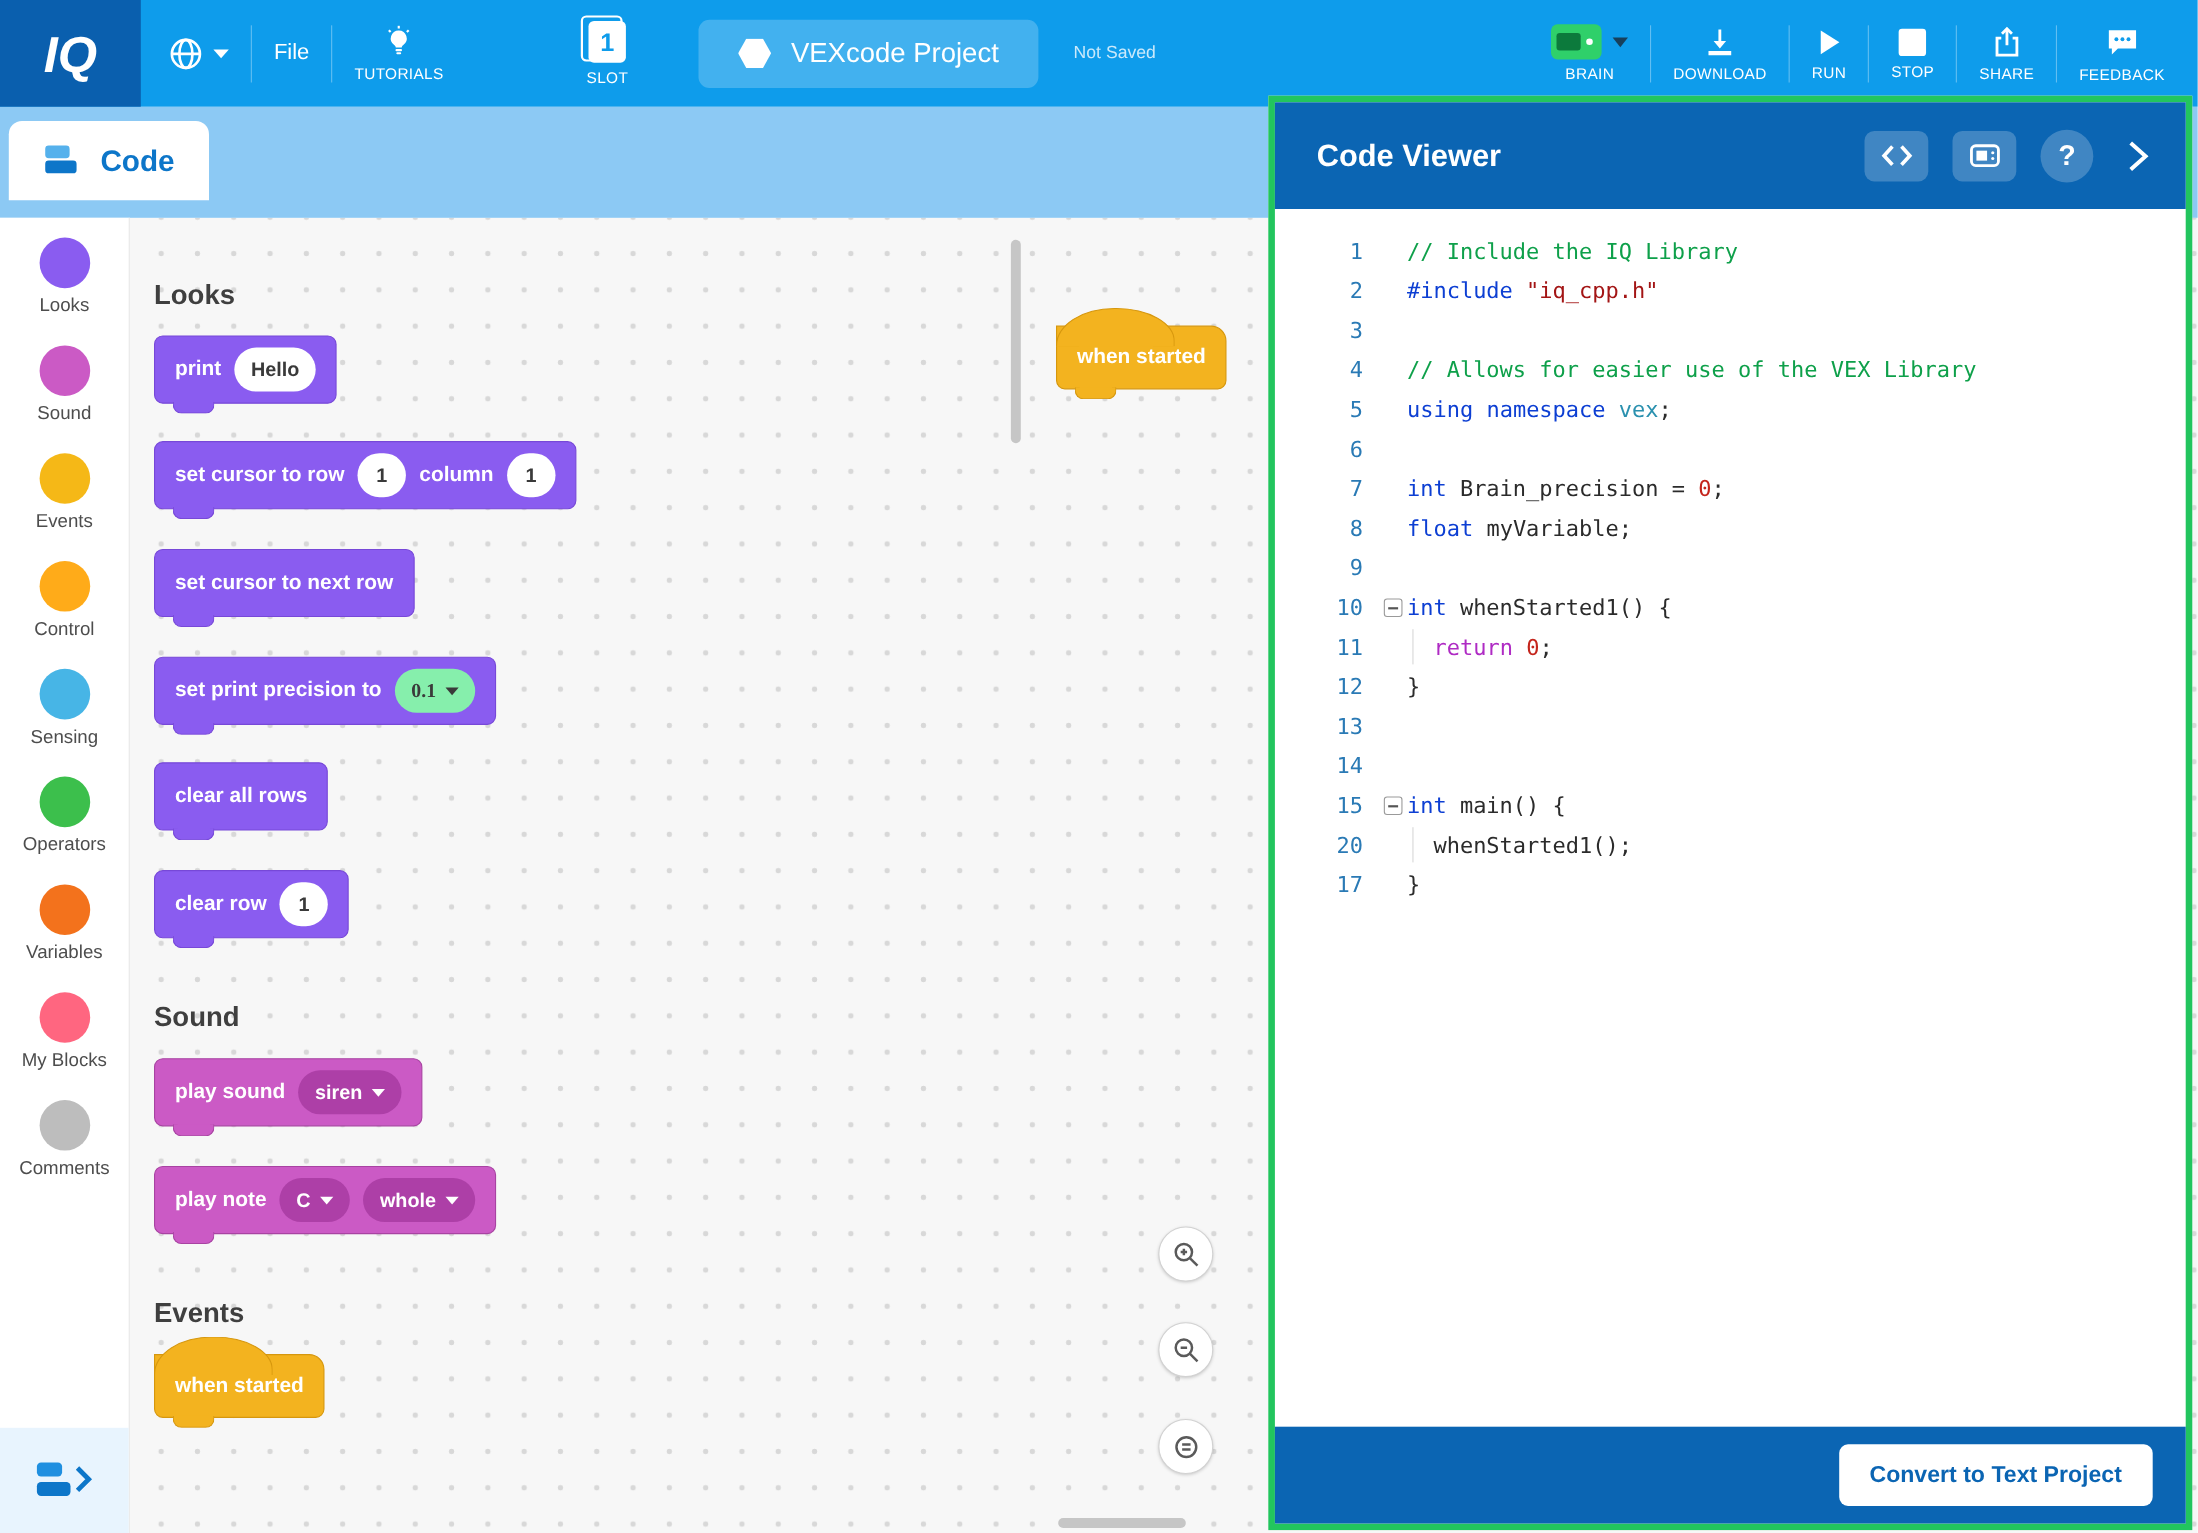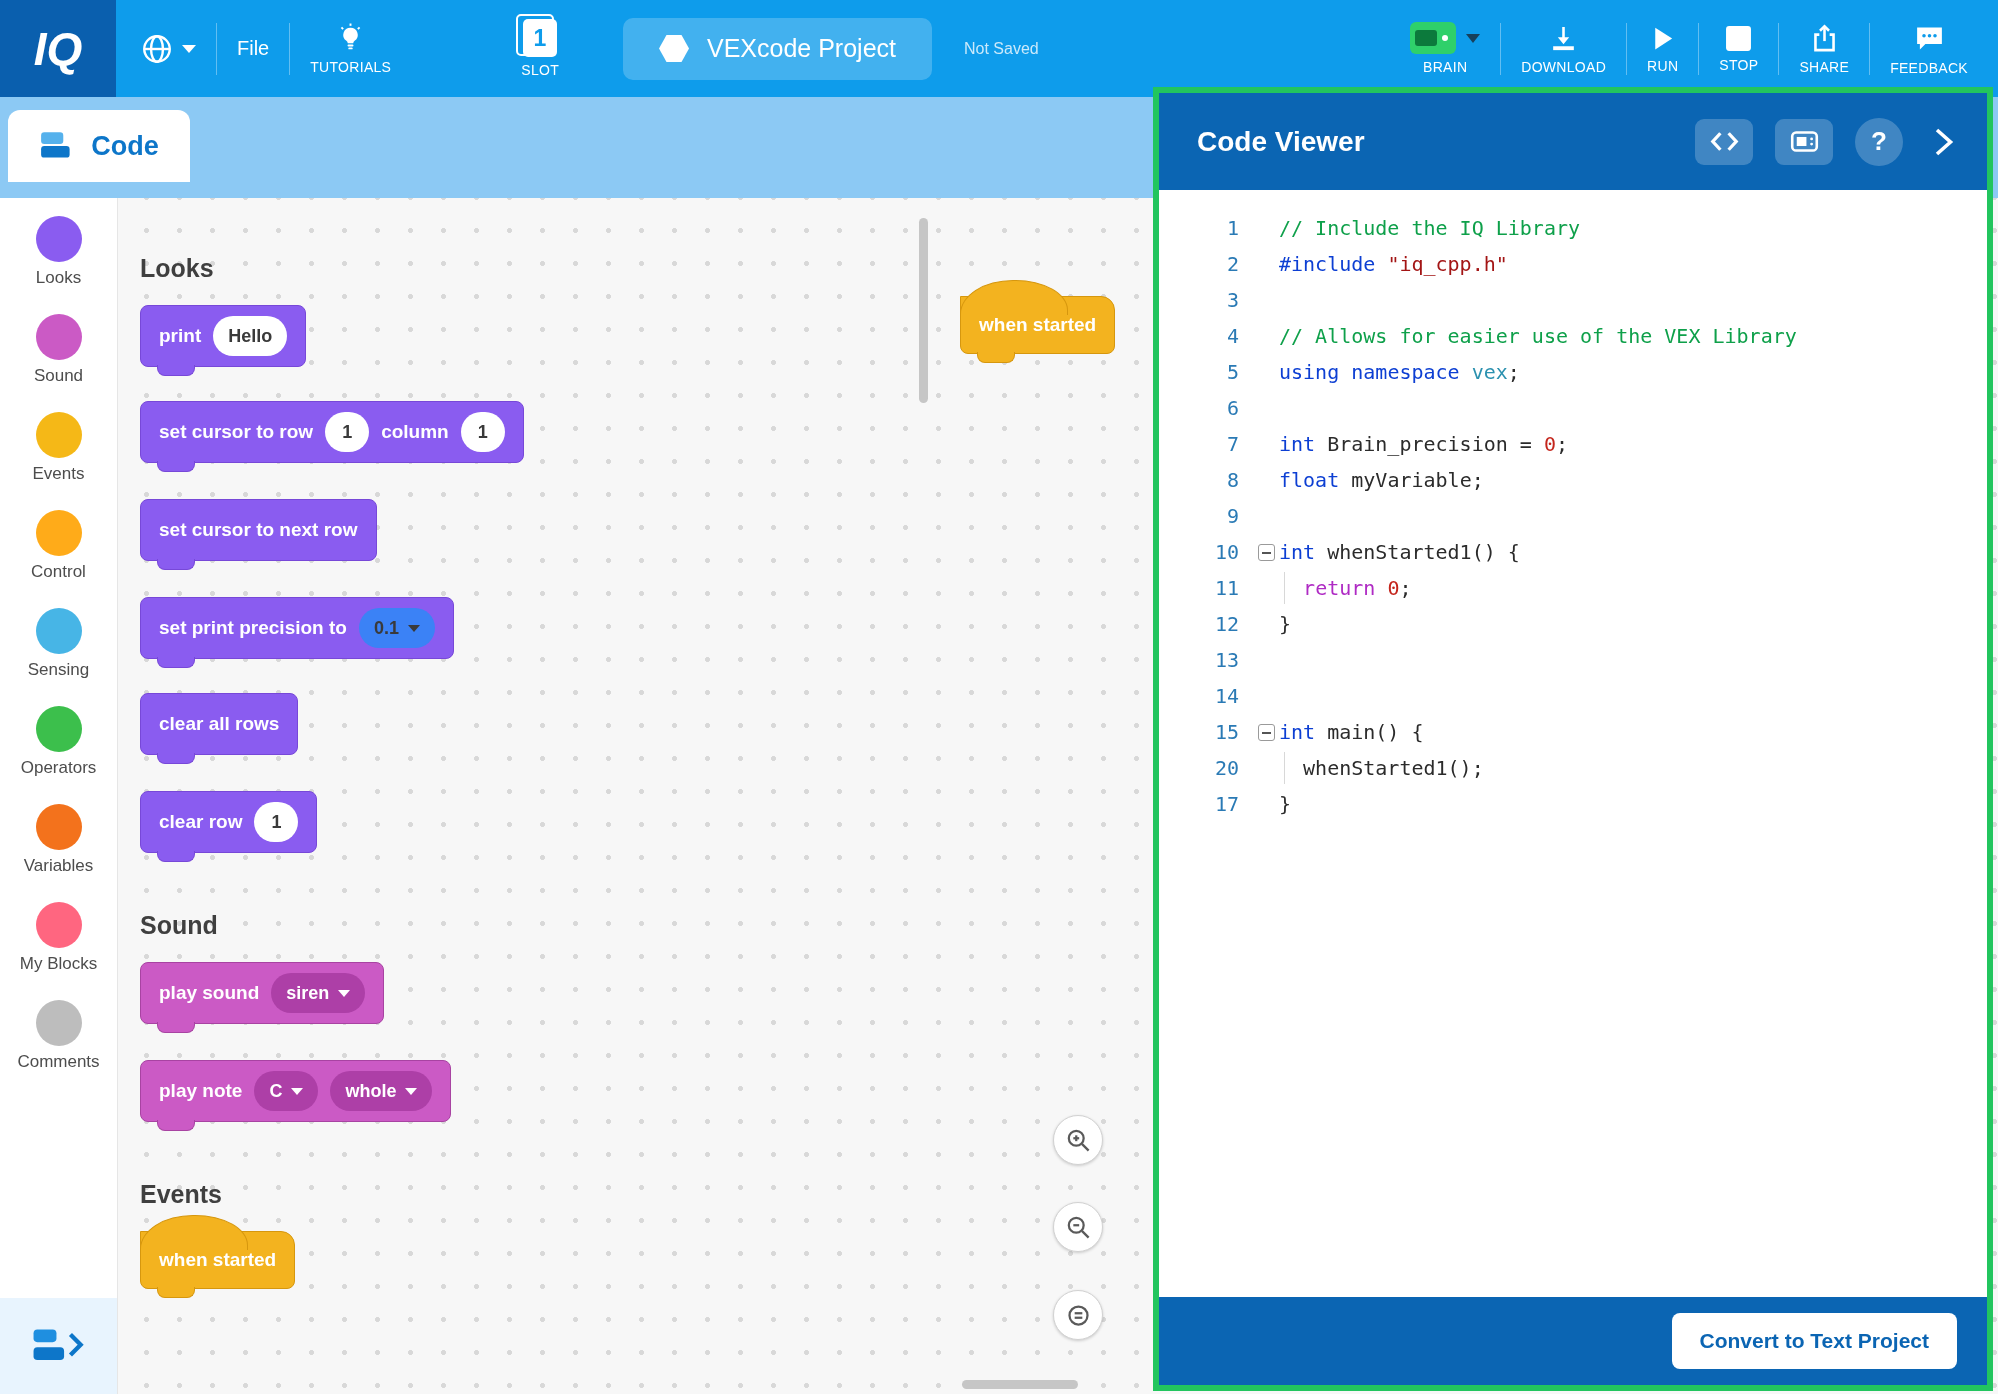--- a/index.html
+++ b/index.html
@@ -2,21 +2,21 @@
 <html><head>
 <meta charset="utf-8">
 <style>
   * { box-sizing: border-box; margin: 0; padding: 0; }
   html,body { width:1998px; height:1394px; overflow:hidden; background:#fff;
     font-family:"Liberation Sans", sans-serif; position:relative; }
 
   
   .topbar { position:absolute; top:0; left:0; right:0; height:97px; background:#0e9ceb;
     display:flex; align-items:center; color:#fff; z-index:5; }
-  .logo { width:116px; height:97px; background:#0a5fae; display:flex; align-items:center;
+  .logo { width:128px; height:97px; background:#0a5fae; display:flex; align-items:center;
     justify-content:center; font-size:46px; font-weight:bold; font-style:italic; cursor:pointer; }
   .tb-sep { width:1px; height:52px; background:rgba(255,255,255,.35); margin:0 20px; flex:none; }
   .tb-stack { display:flex; flex-direction:column; align-items:center; gap:5px;
     font-size:14px; letter-spacing:.3px; cursor:pointer; }
   .tb-text { font-size:20px; color:#fff; background:none; border:none; cursor:pointer;
     font-family:inherit; }
   .globe-wrap { display:flex; align-items:center; gap:8px; margin-left:24px; cursor:pointer; }
   .caret-w { width:0; height:0; border-left:7px solid transparent; border-right:7px solid transparent;
     border-top:8px solid #fff; }
   .caret-d { width:0; height:0; border-left:7px solid transparent; border-right:7px solid transparent;
@@ -72,21 +72,21 @@
   .blk.gap-lg { margin-bottom:34px;justify-content:flex-end; }
   .blk.hat { height:58px; border-radius:0 14px 8px 8px; }
   .blk.hat::before { content:""; position:absolute; top:-17px; left:-1px; width:106px; height:34px;
     background:var(--c); border:1px solid var(--b); border-bottom:none;
     border-radius:53px 53px 0 0 / 34px 30px 0 0; }
   .ins { background:#fff; color:#3a3a3a; height:40px; min-width:44px; border-radius:20px;
     padding:0 15px; display:flex; align-items:center; justify-content:center; font-size:18px;
     font-weight:600; cursor:text; }
   .dd { background:var(--dd,#9a3f95); color:#fff; height:40px; border-radius:20px; padding:0 15px;
     display:flex; align-items:center; gap:9px; font-size:18px; font-weight:600; cursor:pointer; }
-  .dd.light { background:#3b82f6; color:#3a3a3a; }
+  .dd.light { background:#86efac; color:#3a3a3a;font-family:Liberation Serif, serif; }
   .caret { width:0; height:0; border-left:6px solid transparent; border-right:6px solid transparent;
     border-top:7px solid currentColor; }
 
   .canvas-hat { position:absolute; left:842px; top:98px; margin:0; }
 
   .zoom-btn { position:absolute; left:935px; width:50px; height:50px; border-radius:50%;
     background:#fff; border:1px solid #d2d2d2; box-shadow:0 1px 3px rgba(0,0,0,.18);
     display:flex; align-items:center; justify-content:center; cursor:pointer; }
   .vscroll { position:absolute; left:801px; top:20px; width:9px; height:185px; background:#c6c6c6;
     border-radius:5px; cursor:pointer; }

